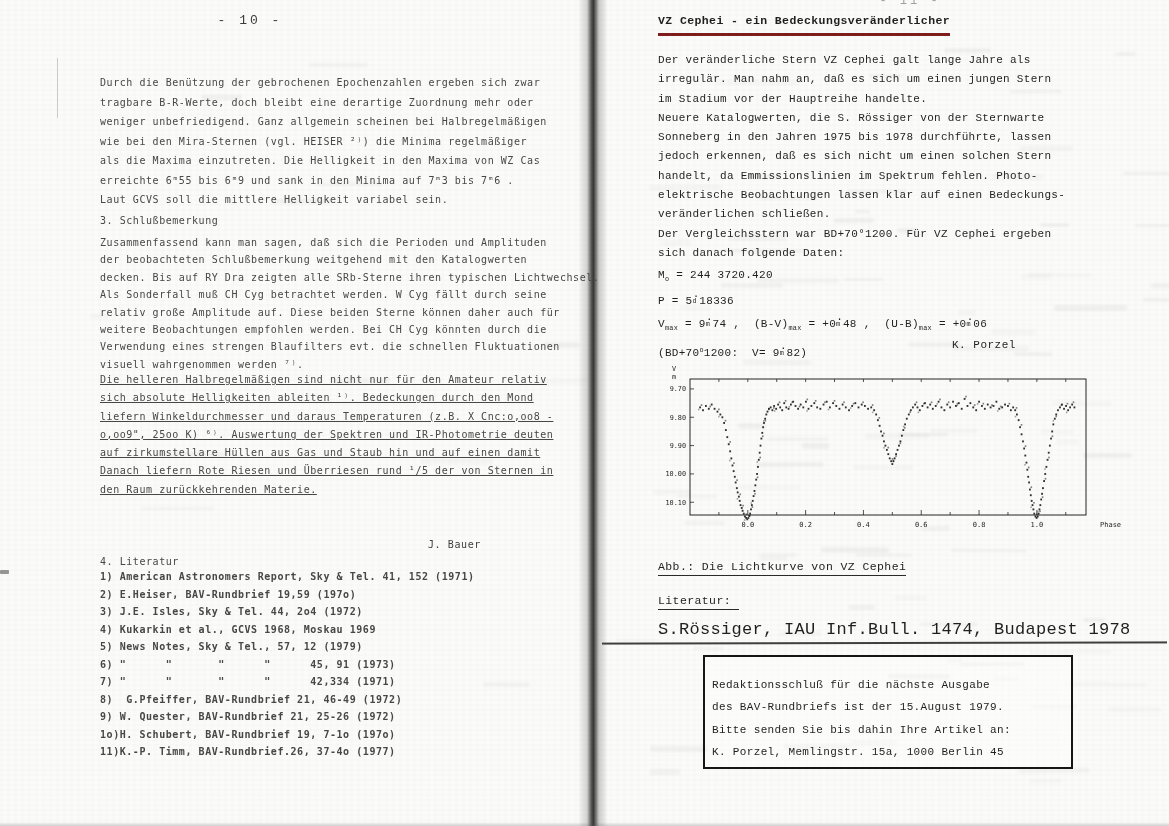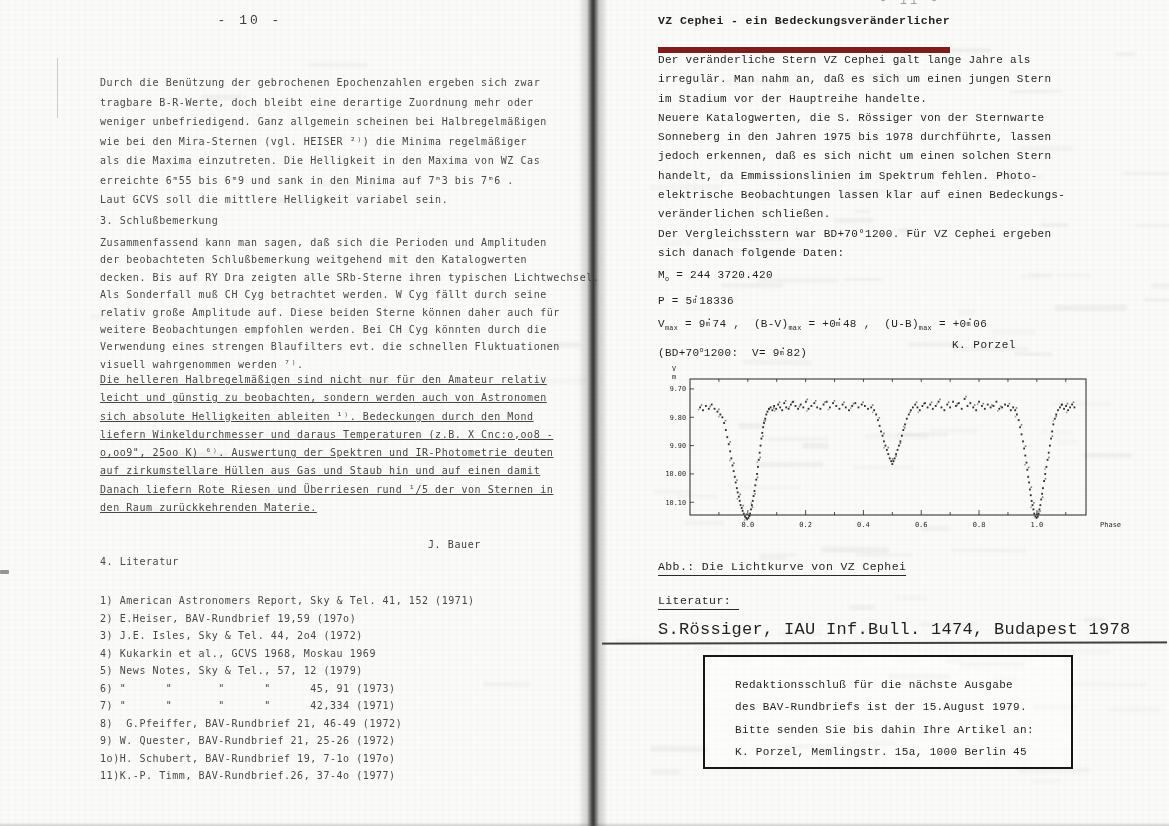--- a/index.html
+++ b/index.html
@@ -32,49 +32,49 @@
   .lp-header{position:absolute;left:170px;top:13px;width:160px;text-align:center;
     font-family:"Liberation Mono",monospace;font-size:13px;letter-spacing:3px;color:#3c3c3c;}
   .lp .tline{white-space:pre;font-size:10px;letter-spacing:.55px;}
   .lp-block{position:absolute;left:100px;}
   #lp-para1{top:73px;}   #lp-para1 .tline{line-height:19.5px;}
   #lp-heading{position:absolute;left:100px;top:215px;font-size:10px;letter-spacing:.55px;}
   #lp-para2{top:234px;}  #lp-para2 .tline{line-height:17.4px;}
   #lp-para3{top:371px;text-decoration:underline;}  #lp-para3 .tline{line-height:18.3px;}
   .lp-signature{position:absolute;left:428px;top:539px;font-size:10px;letter-spacing:.6px;color:#404040;}
   #lp-lit-head{position:absolute;left:100px;top:556px;font-size:10px;letter-spacing:.55px;}
-  #lp-refs{top:592px;}   #lp-refs .tline{line-height:17.5px;}
+  #lp-refs{top:568px;font-weight:bold;}   #lp-refs .tline{line-height:17.5px;}
   
   .rp{position:absolute;left:600px;top:0;width:569px;height:826px;z-index:2;
     font-family:"Liberation Mono",monospace;color:#1f1f1f;}
   .rp-header{position:absolute;left:255px;top:-6px;width:110px;text-align:center;
     font-size:12px;letter-spacing:3px;color:rgba(70,70,70,.5);}
   .rp-title{position:absolute;left:58px;top:14px;font-size:11.5px;font-weight:bold;letter-spacing:.4px;
-    border-bottom:6px solid #7f1d1d;padding-bottom:20px;}
+    border-bottom:3px solid #7f1d1d;padding-bottom:6px;}
   #rp-body{position:absolute;left:58px;top:51px;}
   #rp-body .tline{white-space:pre;font-size:11px;line-height:19.3px;letter-spacing:.3px;}
   #rp-data{position:absolute;left:58px;top:264px;}
   #rp-data .fline{white-space:pre;font-size:11px;line-height:22.6px;letter-spacing:.3px;}
   .sub{font-size:.62em;vertical-align:-.4em;}
   .sup{font-size:.62em;vertical-align:.55em;}
   .supdot{display:inline-block;position:relative;width:.62em;height:1em;vertical-align:baseline;}
   .supdot .c{position:absolute;top:-.5em;left:0;font-size:.62em;}
   .supdot .d{position:absolute;bottom:-.12em;left:.02em;}
   .rp-signature{position:absolute;left:352px;top:339px;font-size:11px;letter-spacing:.5px;}
   .rp-caption{position:absolute;left:58px;top:560px;font-size:11.5px;letter-spacing:.4px;
     border-bottom:1px solid #2a2a2a;padding-bottom:2px;}
   .rp-lit-head{position:absolute;left:58px;top:594px;font-size:11.5px;letter-spacing:.4px;
     border-bottom:1px solid #2a2a2a;padding-bottom:2px;padding-right:8px;}
   .rp-ref{position:absolute;left:58px;top:620px;font-size:17px;letter-spacing:.3px;}
   .rp-rule{position:absolute;left:2px;top:642px;width:565px;height:2px;background:#3f3f3f;
     transform:rotate(-.12deg);filter:blur(.3px);}
   .notice-box{position:absolute;left:103px;top:655px;width:366px;height:110px;
     border:2px solid #161616;background:rgba(255,255,255,.35);}
   .notice-box .tline{white-space:pre;font-size:11px;line-height:22.4px;letter-spacing:.35px;}
-  .notice-inner{padding:17px 0 0 30px;}
+  .notice-inner{padding:17px 0 0 7px;}
   
   .chart-wrap{position:absolute;left:58px;top:365px;width:505px;height:185px;}
   .chart-wrap svg{position:absolute;inset:0;}
 </style>
 </head>
 <body>
 
 <div class="paper-texture"></div>
 <div class="noise-layer" id="noise-layer">
     <div class="noise-bar" style="left: 895.277px; top: 596.276px; width: 32.4314px; height: 4.12867px; background: rgb(141, 146, 151); opacity: 0.052; transform: rotate(0.57deg);"></div>
@@ -194,21 +194,20 @@
       <div class="tline">decken. Bis auf RY Dra zeigten alle SRb-Sterne ihren typischen Lichtwechsel.</div>
       <div class="tline">Als Sonderfall muß CH Cyg betrachtet werden. W Cyg fällt durch seine</div>
       <div class="tline">relativ große Amplitude auf. Diese beiden Sterne können daher auch für</div>
       <div class="tline">weitere Beobachtungen empfohlen werden. Bei CH Cyg könnten durch die</div>
       <div class="tline">Verwendung eines strengen Blaufilters evt. die schnellen Fluktuationen</div>
       <div class="tline">visuell wahrgenommen werden ⁷⁾.</div>
     </div>
 
   <div class="lp-block" id="lp-para3">
       <div class="tline">Die helleren Halbregelmäßigen sind nicht nur für den Amateur relativ</div>
-      <div class="tline">leicht und günstig zu beobachten, sondern werden auch von Astronomen</div>
       <div class="tline">sich absolute Helligkeiten ableiten ¹⁾. Bedeckungen durch den Mond</div>
       <div class="tline">liefern Winkeldurchmesser und daraus Temperaturen (z.B. X Cnc:o,oo8 -</div>
       <div class="tline">o,oo9", 25oo K) ⁶⁾. Auswertung der Spektren und IR-Photometrie deuten</div>
       <div class="tline">auf zirkumstellare Hüllen aus Gas und Staub hin und auf einen damit</div>
       <div class="tline">Danach liefern Rote Riesen und Überriesen rund ¹/5 der von Sternen in</div>
       <div class="tline">den Raum zurückkehrenden Materie.</div>
     </div>
 
   <div class="lp-signature">J. Bauer</div>
 

